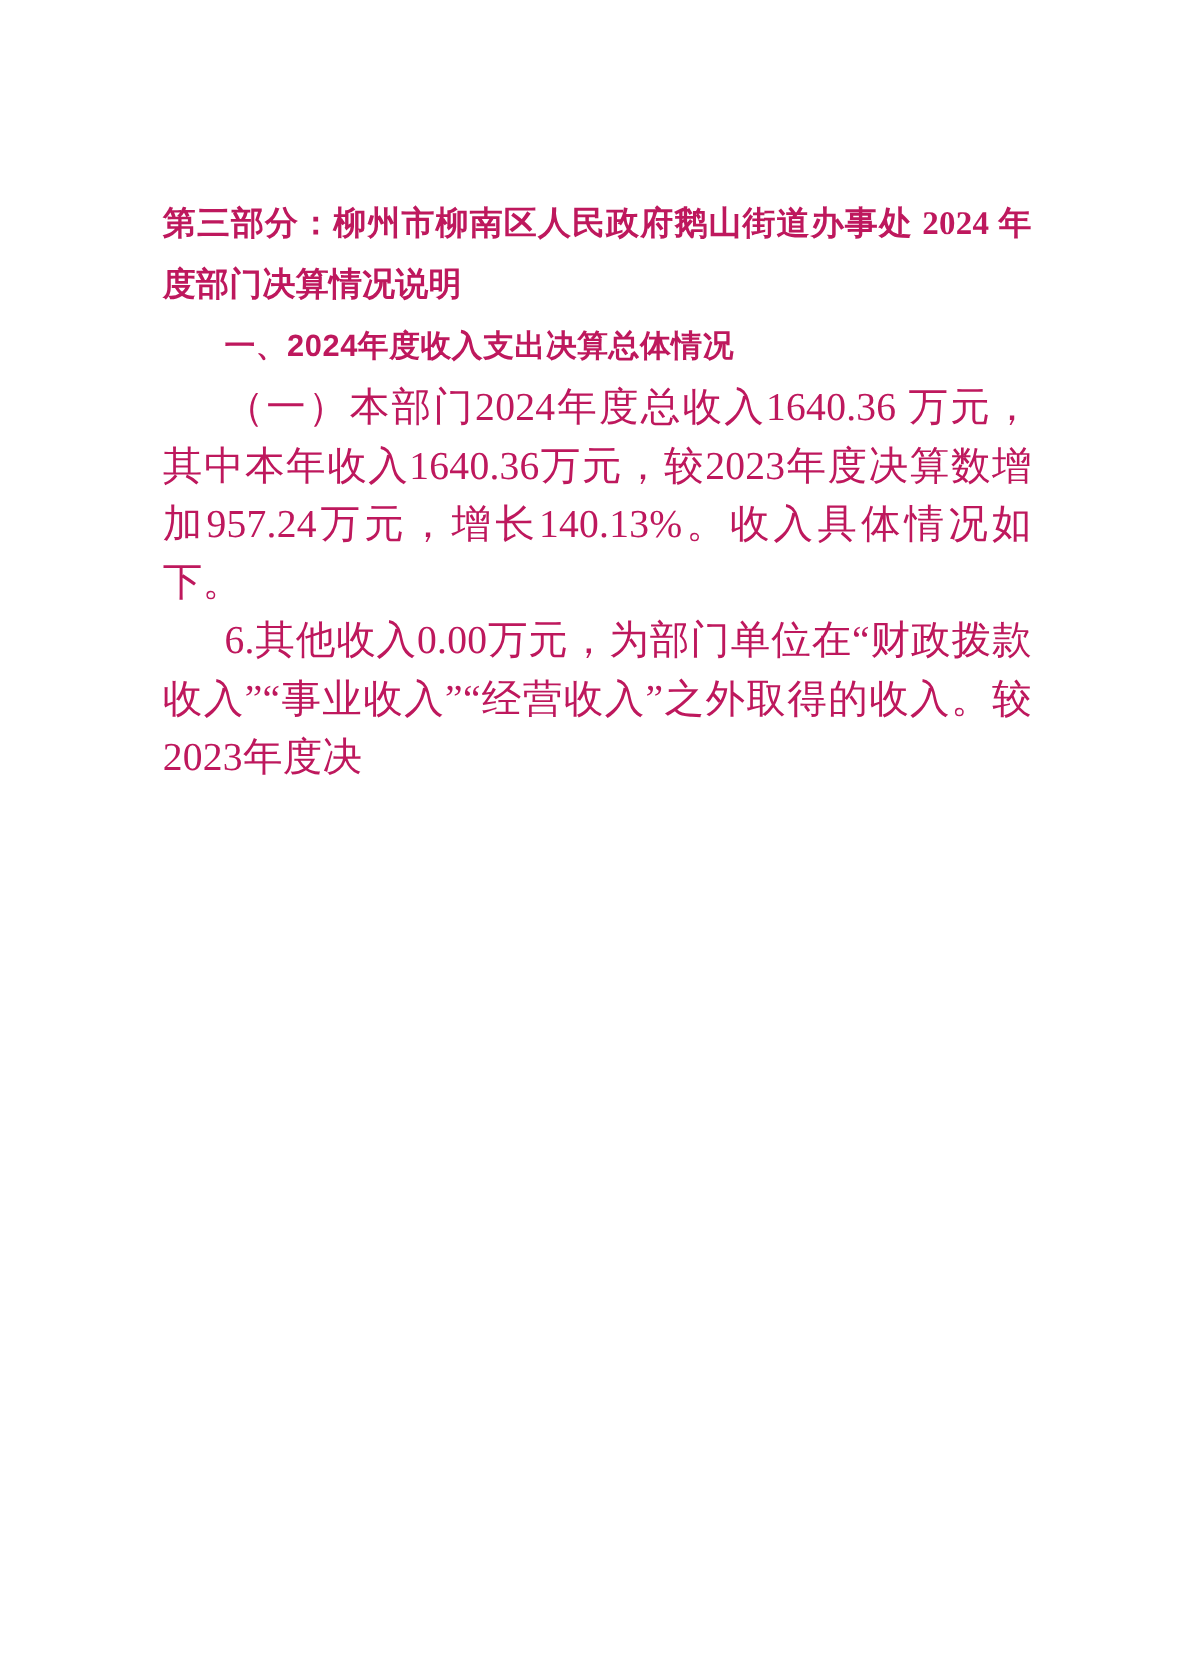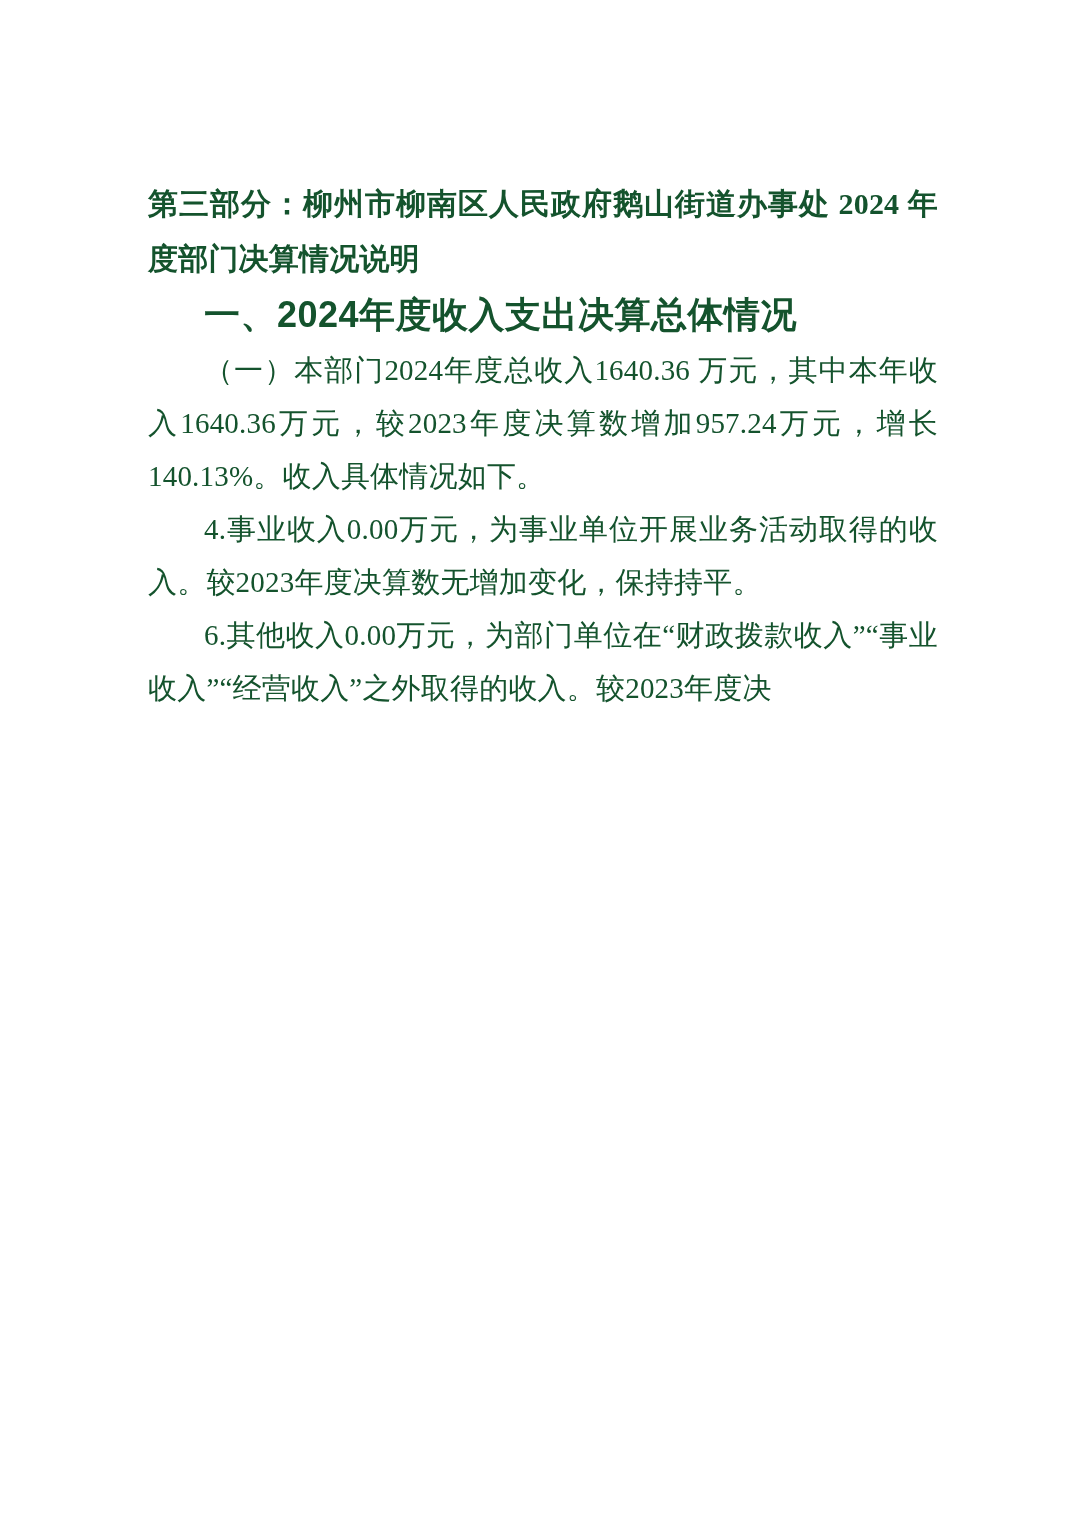--- a/index.html
+++ b/index.html
@@ -7,49 +7,49 @@
     padding: 0;
     background: #ffffff;
   }
   .page {
     position: relative;
     width: 1074px;
     height: 1124px;
     background: #ffffff;
     box-sizing: border-box;
     font-family: "Liberation Serif", "DejaVu Serif", serif;
-    color: #14532d;
+    color: #be185d;
     overflow: hidden;
   }
   .content {
     position: absolute;
     left: 148px;
     top: 176px;
     width: 790px;
   }
   .doc-title {
     font-family: "Liberation Serif", "DejaVu Serif", serif;
     font-weight: bold;
     font-size: 30px;
     line-height: 55px;
     text-align: justify;
     margin: 0 0 2px 0;
     letter-spacing: 0.2px;
   }
   .section-heading {
     font-family: "Liberation Sans", "DejaVu Sans", sans-serif;
     font-weight: bold;
-    font-size: 36px;
+    font-size: 28px;
     line-height: 54px;
     margin: 0 0 2px 0;
     text-indent: 56px;
     letter-spacing: 0.5px;
   }
   p.body-text {
-    font-size: 29px;
+    font-size: 36px;
     line-height: 53px;
     margin: 0;
     text-align: justify;
     text-indent: 56px;
     letter-spacing: 0.2px;
   }
   .page-number {
     position: absolute;
     left: 0;
     top: 1364px;
@@ -68,21 +68,20 @@
 
     <h1 class="doc-title">第三部分：柳州市柳南区人民政府鹅山街道办事处 2024 年度部门决算情况说明</h1>
 
     <h2 class="section-heading">一、2024年度收入支出决算总体情况</h2>
 
     <p class="body-text">（一）本部门2024年度总收入1640.36 万元，其中本年收入1640.36万元，较2023年度决算数增加957.24万元，增长140.13%。收入具体情况如下。</p>
 
 
 
 
-    <p class="body-text">4.事业收入0.00万元，为事业单位开展业务活动取得的收入。较2023年度决算数无增加变化，保持持平。</p>
 
 
     <p class="body-text">6.其他收入0.00万元，为部门单位在“财政拨款收入”“事业收入”“经营收入”之外取得的收入。较2023年度决</p>
 
   </div>
 
   <div class="page-number">- 50 -</div>
 </div>
 
 </body></html>

